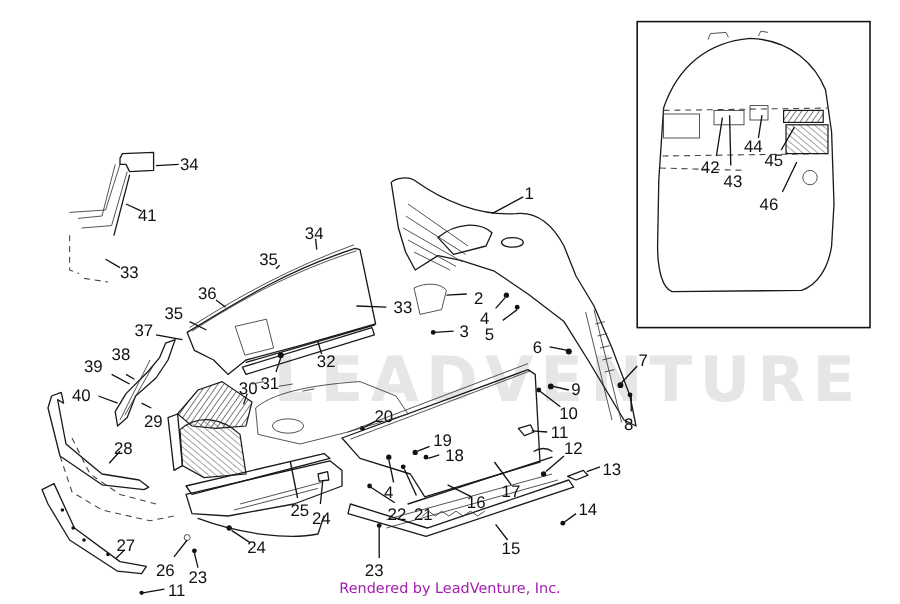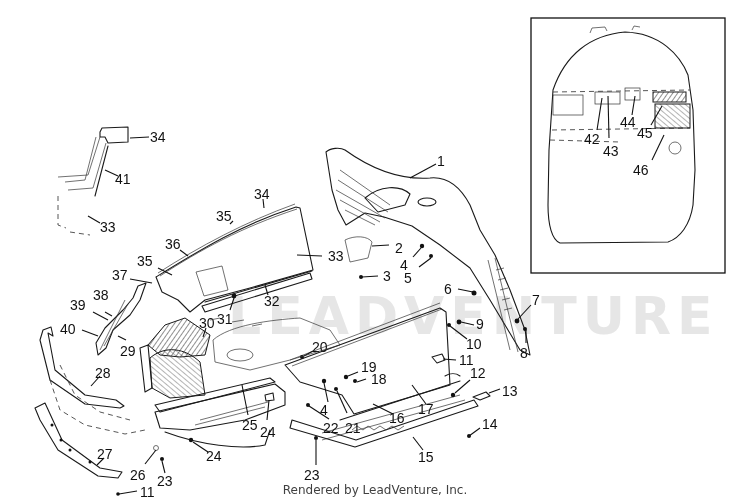--- a/index.html
+++ b/index.html
@@ -10,21 +10,21 @@
     .part-thin { fill: none; stroke: #333; stroke-width: 0.7; }
     .dash { fill: none; stroke: #444; stroke-width: 0.9; stroke-dasharray: 5 4; }
     .hatch { fill: url(#hatch); stroke: #1a1a1a; stroke-width: 1; }
     .hatch2 { fill: url(#hatch2); stroke: #1a1a1a; stroke-width: 1; }
     .leader { stroke: #111; stroke-width: 1.1; fill: none; }
     .dot { fill: #111; }
     .callout { font-family: "Liberation Sans", sans-serif; font-size: 14px; fill: #111; }
     .watermark { font-family: "DejaVu Sans", sans-serif; font-size: 52px; fill: #e6e6e6; letter-spacing: 6px; font-weight: bold; }
     .inset-frame { fill: #ffffff; stroke: #111; stroke-width: 1.3; }
     #footer { position: absolute; left: 0; width: 750px; top: 483px; text-align: center;
-              font-family: "DejaVu Sans", sans-serif; font-size: 12px; color: #404040; }
+              font-family: "DejaVu Sans", sans-serif; font-size: 12px; color: #a21caf; }
   </style>
 </head>
 <body>
 
 <svg id="diagram" viewBox="0 0 750 503" xmlns="http://www.w3.org/2000/svg">
   <defs>
     <pattern id="hatch" width="4" height="4" patternUnits="userSpaceOnUse" patternTransform="rotate(35)">
       <line x1="0" y1="0" x2="0" y2="4" stroke="#222" stroke-width="1"></line>
     </pattern>
     <pattern id="hatch2" width="4" height="4" patternUnits="userSpaceOnUse" patternTransform="rotate(-50)">

